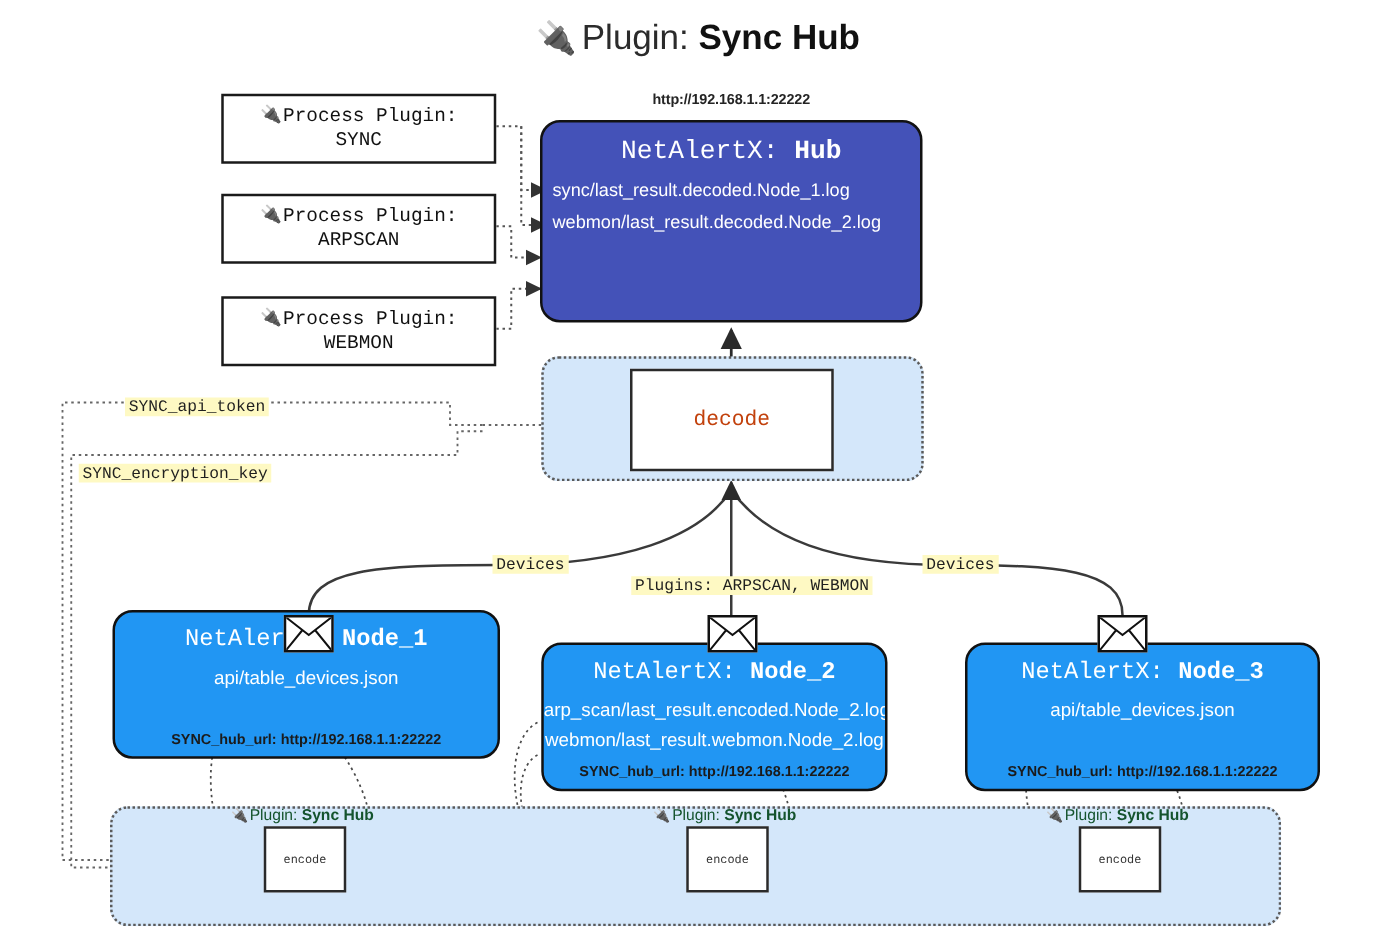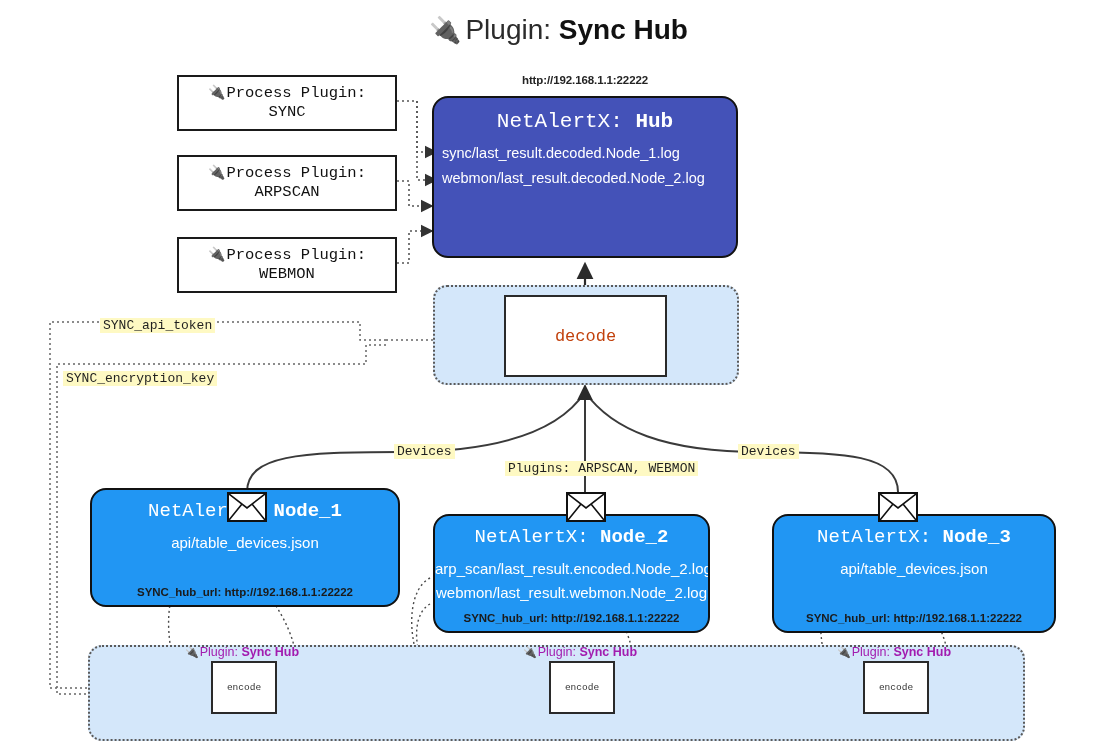--- a/index.html
+++ b/index.html
@@ -167,21 +167,21 @@
     display: flex; align-items: center; justify-content: center;
     font-family: "Liberation Mono", monospace;
     font-size: 9.5px;
     color: #333;
   }
   #enc1 { left: 211px; top: 661px; }
   #enc2 { left: 549px; top: 661px; }
   #enc3 { left: 863px; top: 661px; }
   .enc-label {
     font-size: 12.5px;
-    color: #a21caf;
+    color: #14532d;
     white-space: nowrap;
   }
   .enc-label b { font-weight: bold; }
   .enc-label .plug { font-size: 11px; margin-right: 1px; }
   #enclbl1 { left: 185px; top: 645px; }
   #enclbl2 { left: 523px; top: 645px; }
   #enclbl3 { left: 837px; top: 645px; }
 
   
   .edge-label {

